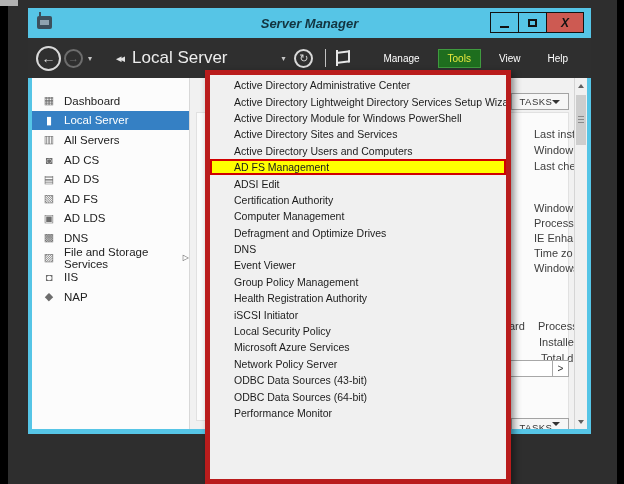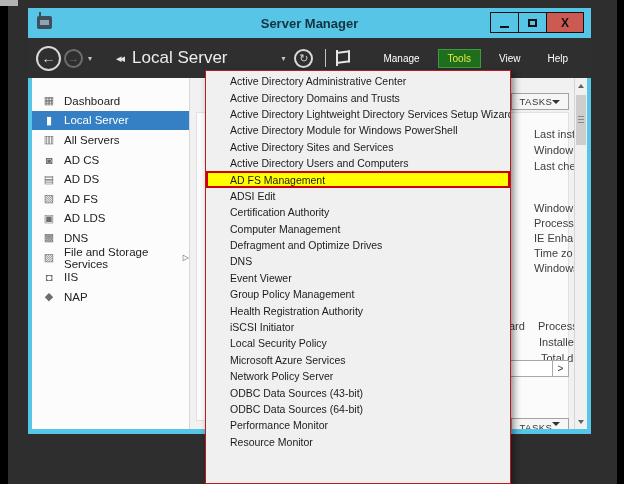--- a/index.html
+++ b/index.html
@@ -12,21 +12,21 @@
   }
   .strip-left  { position:absolute; left:0; top:0; width:8px; height:100%; background:#000; }
   .strip-right { position:absolute; right:0; top:0; width:7px; height:100%; background:#000; }
   .desktop-tab { position:absolute; left:0; top:0; width:18px; height:6px; background:#b2b2b2; }
 
   
   .window {
     position:absolute; left:28px; top:8px; width:563px; height:426px;
     background:var(--window_border,#56c5e6);
   }
-  .titlebar { height:30px; position:relative; display:flex; align-items:center; }
+  .titlebar { height:30px; position:relative; display:flex; align-items:center;font-style:italic; }
   .titlebar-icon {
     position:absolute; left:9px; top:8px; width:15px; height:13px;
     background:#3d4f5c; border-radius:2px;
   }
   .titlebar-icon::before {
     content:""; position:absolute; left:2px; top:-4px; width:2px; height:5px; background:#3d4f5c;
   }
   .titlebar-icon::after {
     content:""; position:absolute; left:3px; top:4px; width:9px; height:5px; background:#8fa3b0;
   }
@@ -110,21 +110,21 @@
   .sb-up { top:0; } .sb-down { bottom:0; }
   .tri-up-sm { width:0; height:0; border-left:3.5px solid transparent; border-right:3.5px solid transparent; border-bottom:4px solid #5f5f5f; }
   .tri-dn-sm { width:0; height:0; border-left:3.5px solid transparent; border-right:3.5px solid transparent; border-top:4px solid #5f5f5f; }
   .sb-thumb { position:absolute; left:1px; right:1px; top:17px; height:50px; background:#cdcdcd; }
   .sb-grip { position:absolute; left:2px; right:2px; top:50%; margin-top:-4px; height:8px;
              background:repeating-linear-gradient(#8a8a8a 0 1px, transparent 1px 3px); }
 
   
   .tools-menu {
     position:absolute; left:205px; top:70px; width:306px; height:414px;
-    background:#f0f0f0; border:1px solid #b91c1c;
+    background:#f0f0f0; border:5px solid #b91c1c;
     box-shadow:3px 3px 7px rgba(0,0,0,.45);
     padding-top:2px; z-index:10; overflow:hidden;
   }
   .menu-item {
     height:16.4px; display:flex; align-items:center;
     padding-left:24px; font-size:10.5px; color:#1b1b1b; white-space:nowrap;
   }
   .menu-item.highlighted {
     background:var(--highlight_bg,#ffff00);
     border:2px solid var(--highlight_border,#d00000);
@@ -265,35 +265,33 @@
         </div>
       <div class="sb-btn sb-down">
           <span class="tri-dn-sm"></span>
         </div>
     </div>
   </div>
 </div>
 
 <div class="tools-menu" id="tools-menu">
     <div class="menu-item">Active Directory Administrative Center</div>
-    <div class="menu-item">Active Directory Domains and Trusts</div>
     <div class="menu-item">Active Directory Lightweight Directory Services Setup Wizard</div>
     <div class="menu-item">Active Directory Module for Windows PowerShell</div>
     <div class="menu-item">Active Directory Sites and Services</div>
     <div class="menu-item">Active Directory Users and Computers</div>
     <div class="menu-item highlighted">AD FS Management</div>
     <div class="menu-item">ADSI Edit</div>
     <div class="menu-item">Certification Authority</div>
     <div class="menu-item">Computer Management</div>
     <div class="menu-item">Defragment and Optimize Drives</div>
     <div class="menu-item">DNS</div>
     <div class="menu-item">Event Viewer</div>
     <div class="menu-item">Group Policy Management</div>
     <div class="menu-item">Health Registration Authority</div>
     <div class="menu-item">iSCSI Initiator</div>
     <div class="menu-item">Local Security Policy</div>
     <div class="menu-item">Microsoft Azure Services</div>
     <div class="menu-item">Network Policy Server</div>
     <div class="menu-item">ODBC Data Sources (43-bit)</div>
     <div class="menu-item">ODBC Data Sources (64-bit)</div>
     <div class="menu-item">Performance Monitor</div>
-    <div class="menu-item">Resource Monitor</div>
   </div>
 
 </body></html>

